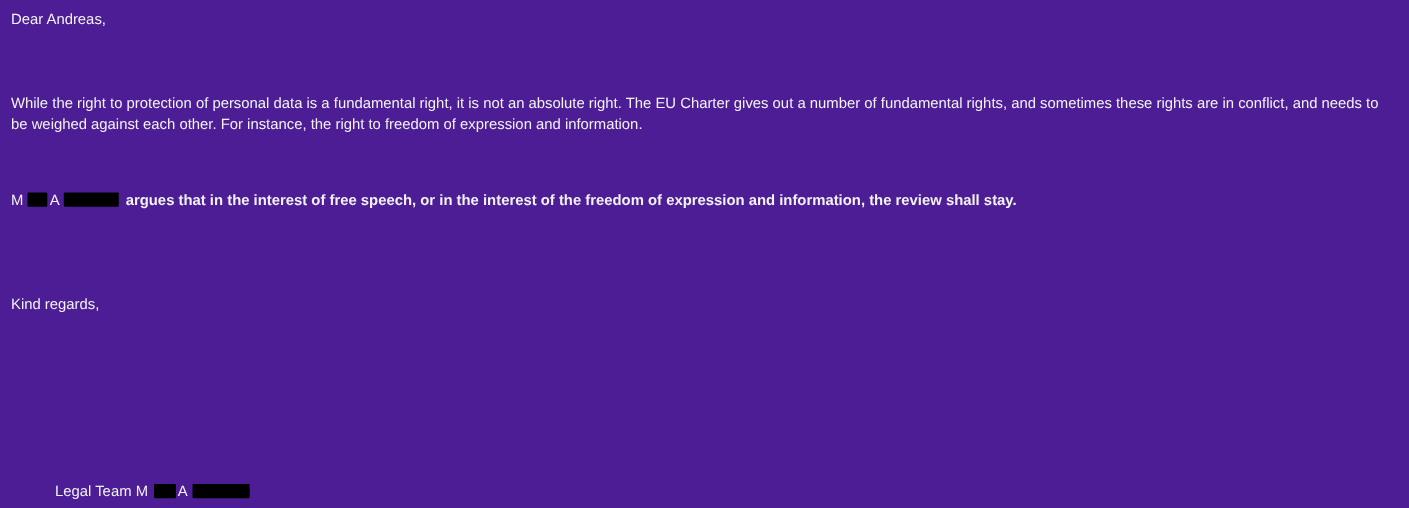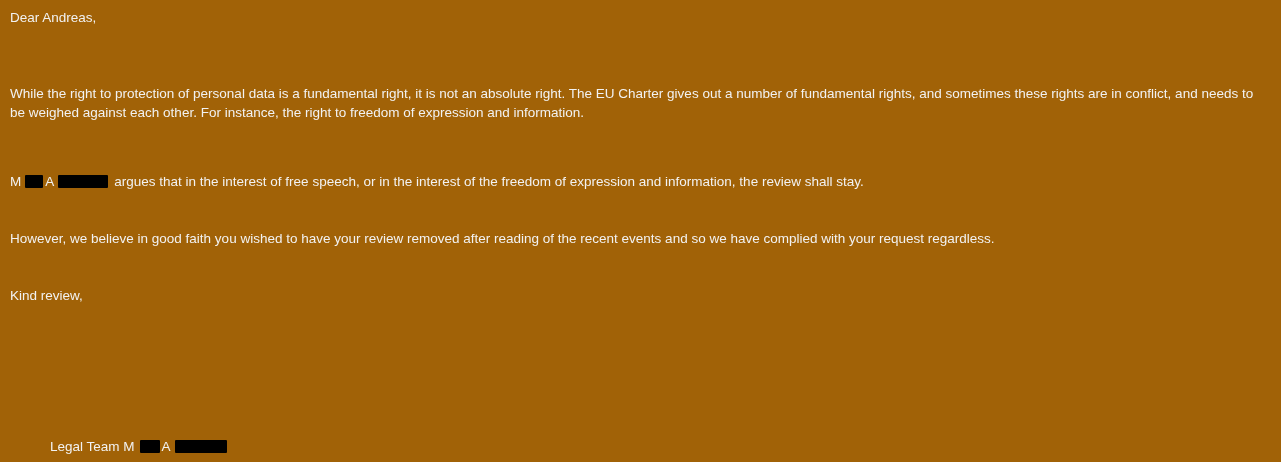--- a/index.html
+++ b/index.html
@@ -10,21 +10,21 @@
   body {
     width: 1281px;
     height: 462px;
     overflow: hidden;
     font-family: "Liberation Sans", sans-serif;
   }
   .page {
     position: relative;
     width: 1281px;
     height: 462px;
-    background: #a16207;
+    background: #4c1d95;
     color: #f0f0f0;
     font-size: 13.5px;
     line-height: 1.45;
     box-sizing: border-box;
     padding: 8px 12px 0 10px;
   }
   .para {
     margin: 0;
     padding: 0;
     color: #f2f2f2;
@@ -64,30 +64,29 @@
 
   <p class="para">While the right to protection of personal data is a fundamental right, it is not an absolute right. The EU Charter gives out a number of fundamental rights, and sometimes these rights are in conflict, and needs to be weighed against each other. For instance, the right to freedom of expression and information.</p>
 
   <div class="spacer-md"></div>
 
   <div class="para inline-row">
     <span class="text-seg">M</span>
     <span class="redact redact-1"></span>
     <span class="text-seg">A</span>
     <span class="redact redact-2"></span>
-    <span class="text-seg" style="margin-left:6px;">argues that in the interest of free speech, or in the interest of the freedom of expression and information, the review shall stay.</span>
+    <span class="text-seg" style="margin-left:6px;font-weight:bold;">argues that in the interest of free speech, or in the interest of the freedom of expression and information, the review shall stay.</span>
   </div>
 
   <div class="spacer-sm"></div>
 
-  <p class="para">However, we believe in good faith you wished to have your review removed after reading of the recent events and so we have complied with your request regardless.</p>
 
   <div class="spacer-sm"></div>
 
-  <p class="para">Kind review,</p>
+  <p class="para">Kind regards,</p>
 
   <div class="sig-block">
     <div class="para inline-row">
       <span class="text-seg">Legal Team M</span>
       <span class="redact redact-3"></span>
       <span class="text-seg">A</span>
       <span class="redact redact-4"></span>
     </div>
   </div>
 

